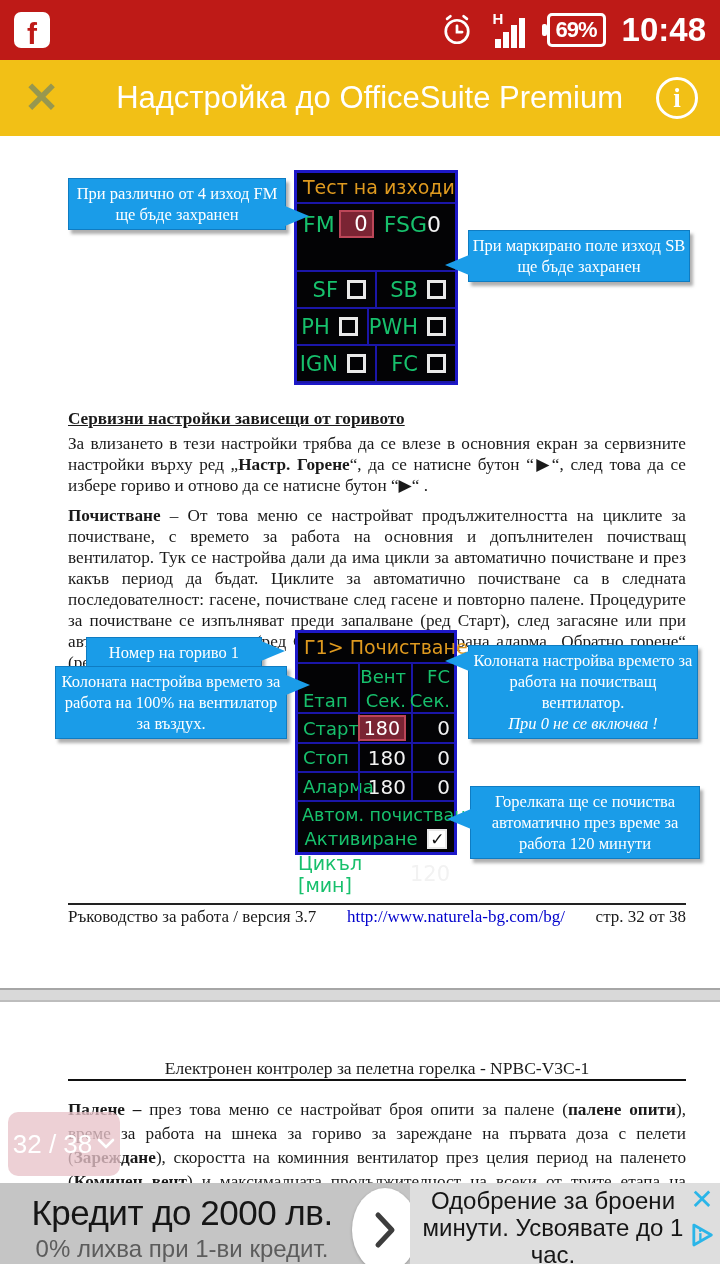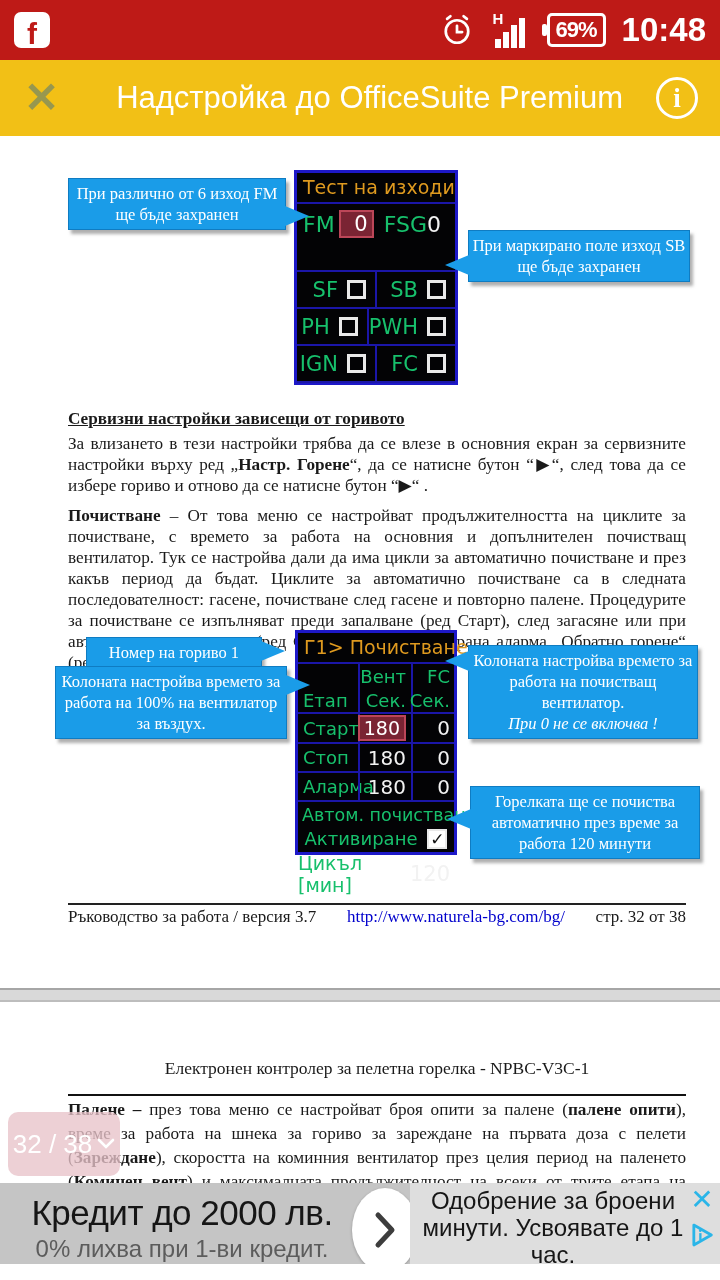--- a/index.html
+++ b/index.html
@@ -72,21 +72,21 @@
   
   .footer-rule{position:absolute;left:68px;top:767px;width:618px;border-top:2px solid #222}
   .footer{position:absolute;left:68px;top:771px;width:618px;display:flex;justify-content:space-between;font-size:17px}
   .footer a{color:#0000cc;cursor:pointer}
 
   
   .pagebreak{position:absolute;left:0;top:988px;width:720px;height:14px;background:#d9d9d9;border-top:2px solid #a6a6a6;border-bottom:2px solid #bdbdbd}
 
   
   .page2{position:absolute;left:0;top:1002px;width:720px;height:181px;background:#fff;overflow:hidden}
-  .p2head{position:absolute;left:68px;top:56px;width:618px;text-align:center;font-size:17.5px;border-bottom:2px solid #111;padding-bottom:15px}
+  .p2head{position:absolute;left:68px;top:56px;width:618px;text-align:center;font-size:17.5px;border-bottom:2px solid #111;padding-bottom:0}
   .p2para{position:absolute;left:68px;top:96px;width:618px;font-size:17.2px;line-height:24px;text-align:justify}
 
   
   .pagebadge{position:absolute;left:8px;top:1112px;width:112px;height:64px;background:rgba(232,195,201,.78);border-radius:10px;display:flex;align-items:center;justify-content:center;gap:5px;color:#fff;font-family:"Liberation Sans",sans-serif;font-size:26px;cursor:pointer}
 
   
   .ad{position:absolute;left:0;top:1183px;width:720px;height:81px;background:#c5c5c5;font-family:Liberation Sans, sans-serif;overflow:hidden}
   .ad-left{position:absolute;left:14px;top:10px;width:336px;text-align:center;cursor:pointer}
   .ad-headline{font-size:35px;color:#161616;letter-spacing:-.5px}
   .ad-sub{font-size:24px;color:#5c5c5c;margin-top:2px}
@@ -171,21 +171,21 @@
           </div>
         <div class="io-cell">
             <span class="green">FC</span>
             <span class="cbox"></span>
           </div>
       </div>
     </div>
   </div>
 
   <div class="callout" style="left:68px;top:42px;width:218px">
-    <span>При различно от 6 изход FM ще бъде захранен</span>
+    <span>При различно от 4 изход FM ще бъде захранен</span>
     <span class="arr r" style="right:-24px;bottom:3px"></span>
   </div>
   <div class="callout" style="left:468px;top:94px;width:222px">
     <span>При маркирано поле изход SB ще бъде захранен</span>
     <span class="arr l" style="left:-24px;bottom:6px"></span>
   </div>
 
   <div class="para h-underline" style="top:272px">Сервизни настройки зависещи от горивото</div>
 
   <div class="para" style="top:297px"><span>За влизането в тези настройки трябва да се влезе в основния екран за сервизните настройки върху ред „</span><span class="b">Настр. Горене</span><span>“, да се натисне бутон “▶“, след това да се избере гориво и отново да се натисне бутон  “▶“ .</span></div>

